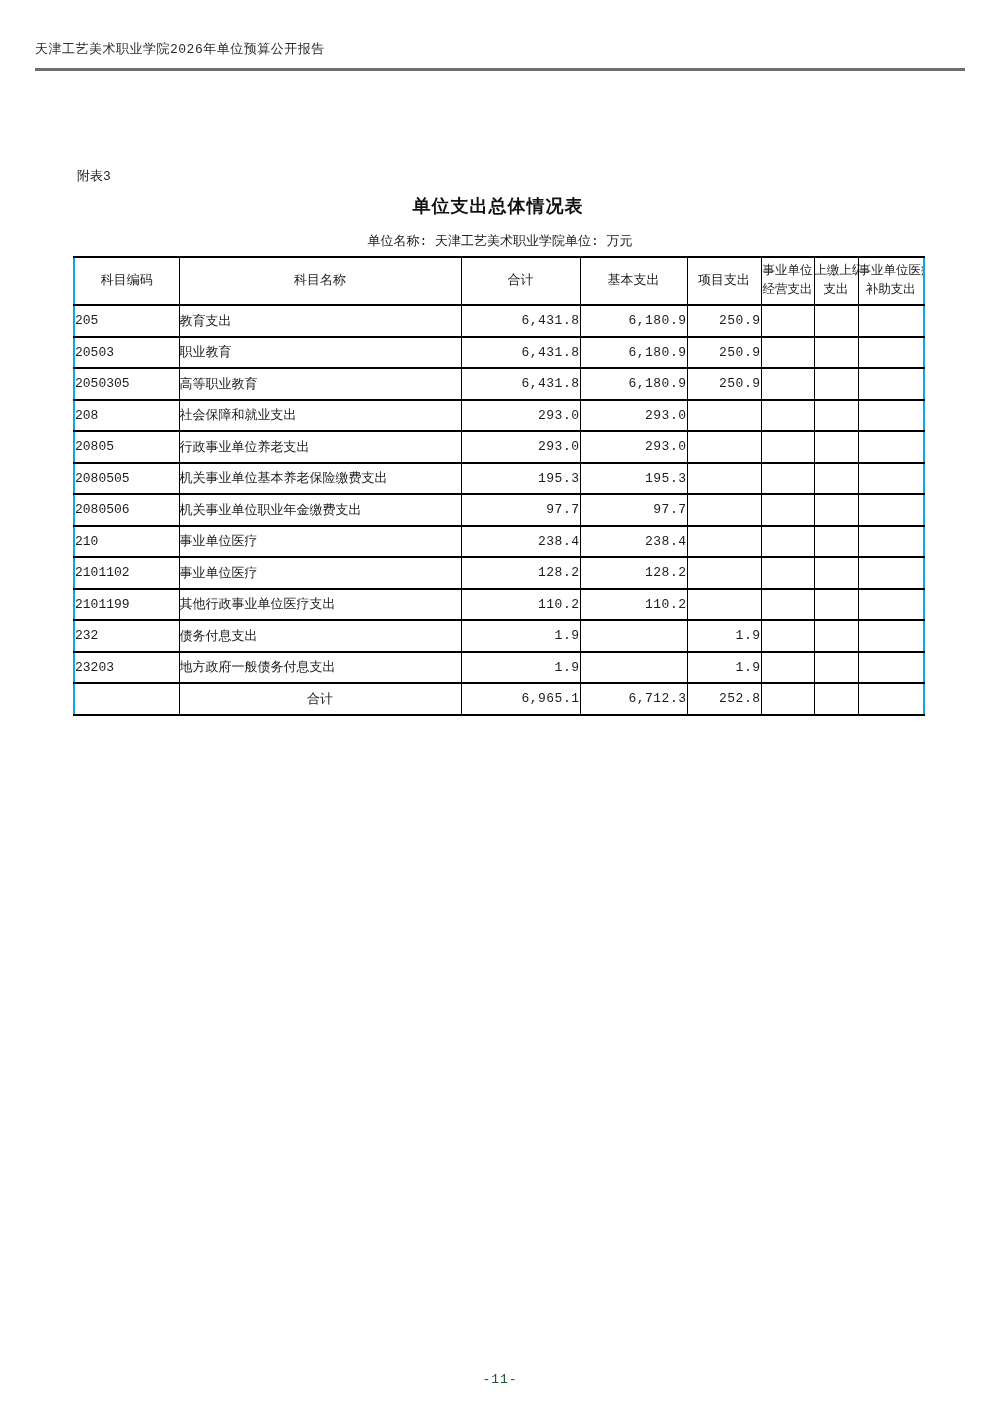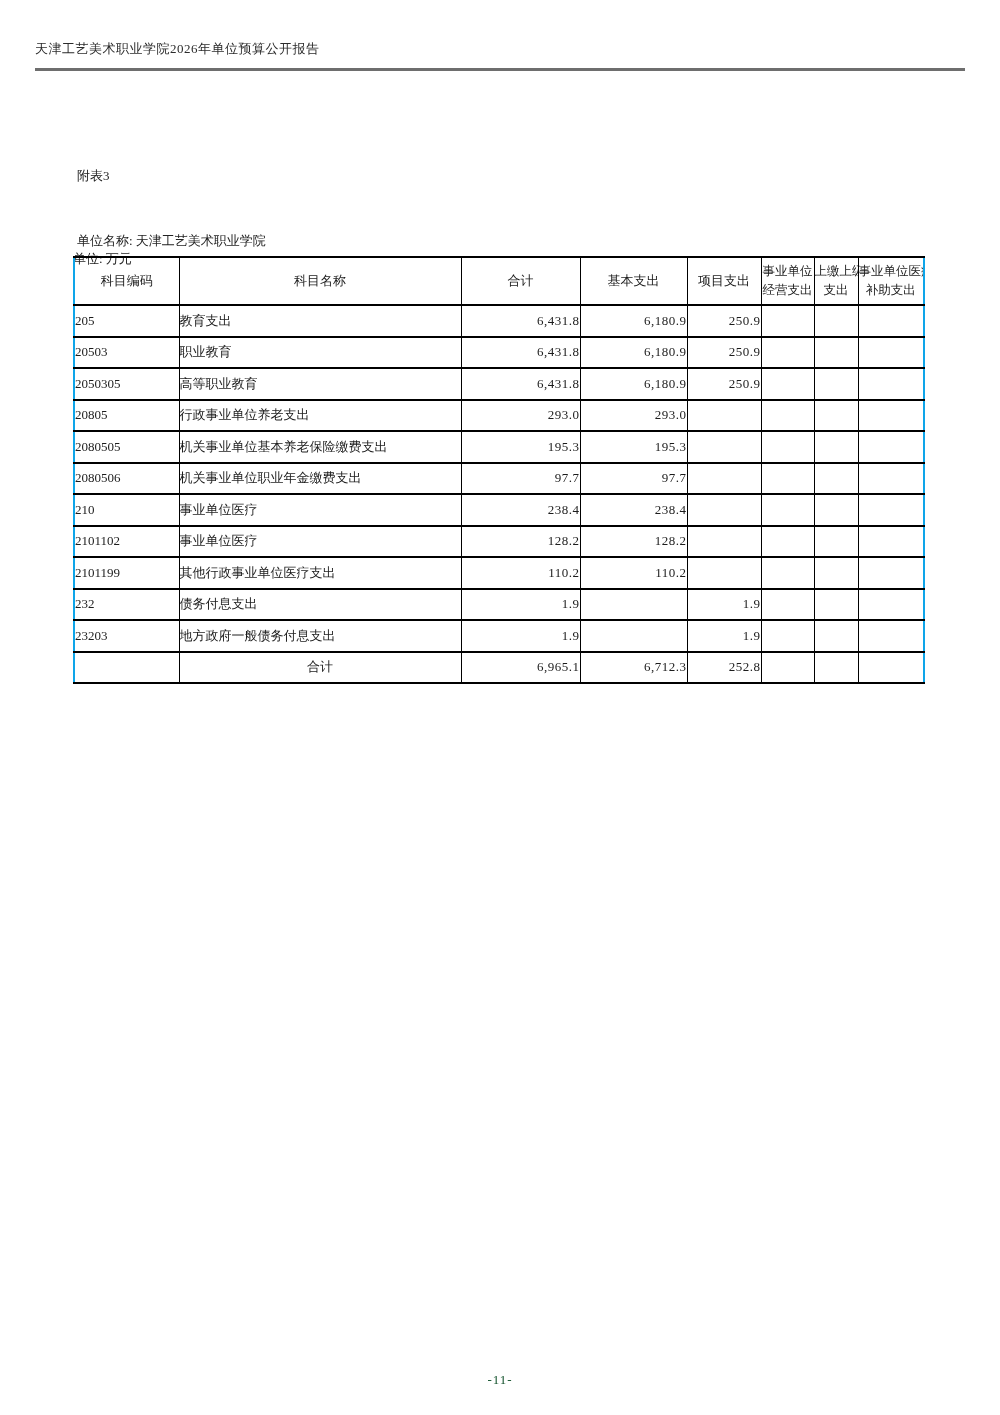--- a/index.html
+++ b/index.html
@@ -1,21 +1,21 @@
 <!DOCTYPE html>
 <html><head>
 <meta charset="utf-8">
 <style>
   html, body { margin: 0; padding: 0; background: #ffffff; }
   .page {
     position: relative;
     width: 1000px;
     height: 1415px;
     background: #ffffff;
-    font-family: Liberation Serif, serif;
+    font-family: Liberation Mono, monospace;
     color: #222222;
     overflow: hidden;
   }
   .report-header {
     position: absolute;
     left: 35px;
     top: 40px;
     font-size: 13px;
     letter-spacing: 0.5px;
     color: #2b2b2b;
@@ -45,23 +45,22 @@
     font-weight: bold;
     letter-spacing: 1px;
     color: #111111;
   }
   .meta-row {
     position: absolute;
     left: 73px;
     top: 232px;
     width: 850px;
     display: flex;
-    justify-content: space-between;
-    font-size: 13px;
-    flex-direction: column;
+    justify-content: center;
+    font-size: 13px;
   }
   .meta-row .unit-name { padding-left: 4px; }
   table.budget-table {
     position: absolute;
     left: 73px;
     top: 256px;
     width: 850px;
     border-collapse: collapse;
     table-layout: fixed;
     border: 2px solid #0ea5e9;
@@ -113,20 +112,21 @@
 
 <div class="page">
 
   <div class="report-header">
     <span>天津工艺美术职业学院2026年单位预算公开报告</span>
   </div>
   <div class="header-rule"></div>
 
   <div class="attachment-label">附表3</div>
 
+  <div class="table-title">单位支出总体情况表</div>
 
   <div class="meta-row">
     <span class="unit-name">单位名称: 天津工艺美术职业学院</span>
     <span class="unit-measure">单位: 万元</span>
   </div>
 
   <table class="budget-table">
     <colgroup>
       <col style="width:105px">
         <col style="width:282px">
@@ -183,20 +183,30 @@
         <td class="cell-code lvl3">2050305</td>
         <td class="cell-name lvl3">高等职业教育</td>
         <td class="cell-num">6,431.8</td>
         <td class="cell-num">6,180.9</td>
         <td class="cell-num">250.9</td>
         <td class="cell-num"></td>
         <td class="cell-num"></td>
         <td class="cell-num"></td>
       </tr>
       <tr>
+        <td class="cell-code lvl1">208</td>
+        <td class="cell-name lvl1">社会保障和就业支出</td>
+        <td class="cell-num">293.0</td>
+        <td class="cell-num">293.0</td>
+        <td class="cell-num"></td>
+        <td class="cell-num"></td>
+        <td class="cell-num"></td>
+        <td class="cell-num"></td>
+      </tr>
+      <tr>
         <td class="cell-code lvl2">20805</td>
         <td class="cell-name lvl2">行政事业单位养老支出</td>
         <td class="cell-num">293.0</td>
         <td class="cell-num">293.0</td>
         <td class="cell-num"></td>
         <td class="cell-num"></td>
         <td class="cell-num"></td>
         <td class="cell-num"></td>
       </tr>
       <tr>

